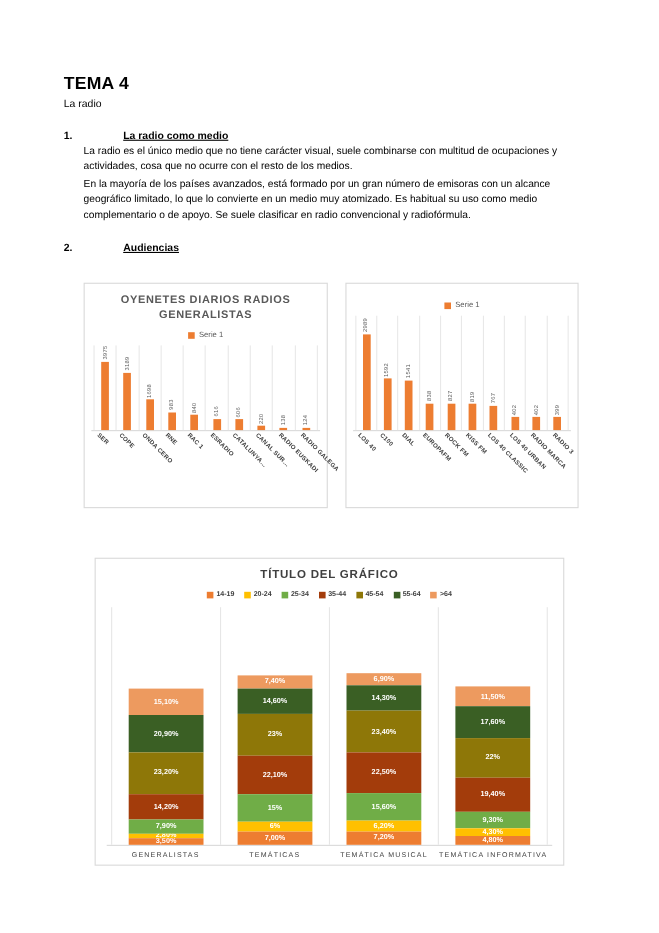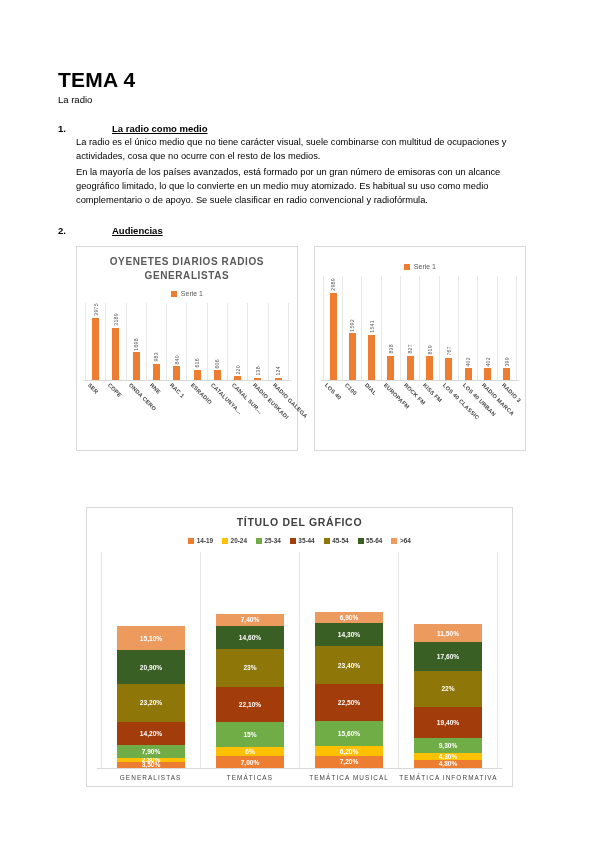--- a/index.html
+++ b/index.html
@@ -8,39 +8,39 @@
     background: #ffffff;
     font-family: "Liberation Sans", sans-serif;
     color: #000;
     overflow: hidden;
   }
   .page { position: relative; width: 599px; height: 848px; padding: 0; }
 
   
   .doc { position: absolute; left: 58px; top: 68px; width: 483px; }
   .doc-title {
-    font-size: 21px; font-weight: 700; letter-spacing: .2px;
+    font-size: 16px; font-weight: 700; letter-spacing: .2px;
     line-height: 1.1;
   }
   .doc-sub { font-size: 9.5px; margin-top: 3px; line-height: 1.3; }
 
   .section { margin-top: 17px; display: flex; }
   .sec-num { width: 18px; font-size: 9.5px; font-weight: 700; flex: none; }
   .sec-body { flex: 1; }
   .sec-head {
     font-size: 9.5px; font-weight: 700; text-decoration: underline;
     margin-bottom: 1px;
     margin-left: 36px;
   }
   .para { font-size: 9.3px; line-height: 1.5; margin-top: 2px; text-align: left; }
   .para + .para { }
 
   
   .charts-row {
-    position: absolute; left: 76px; top: 246px;
+    position: absolute; left: 76px; top: 257px;
     width: 450px; display: flex; gap: 16px;
   }
   .chart-box {
     border: 1px solid #d9d9d9; background: #fff;
     padding: 8px 6px 6px 6px;
     display: flex; flex-direction: column;
   }
   .chart-box.c1 { width: 228px; height: 205px; }
   .chart-box.c2 { width: 218px; height: 205px; }
 

